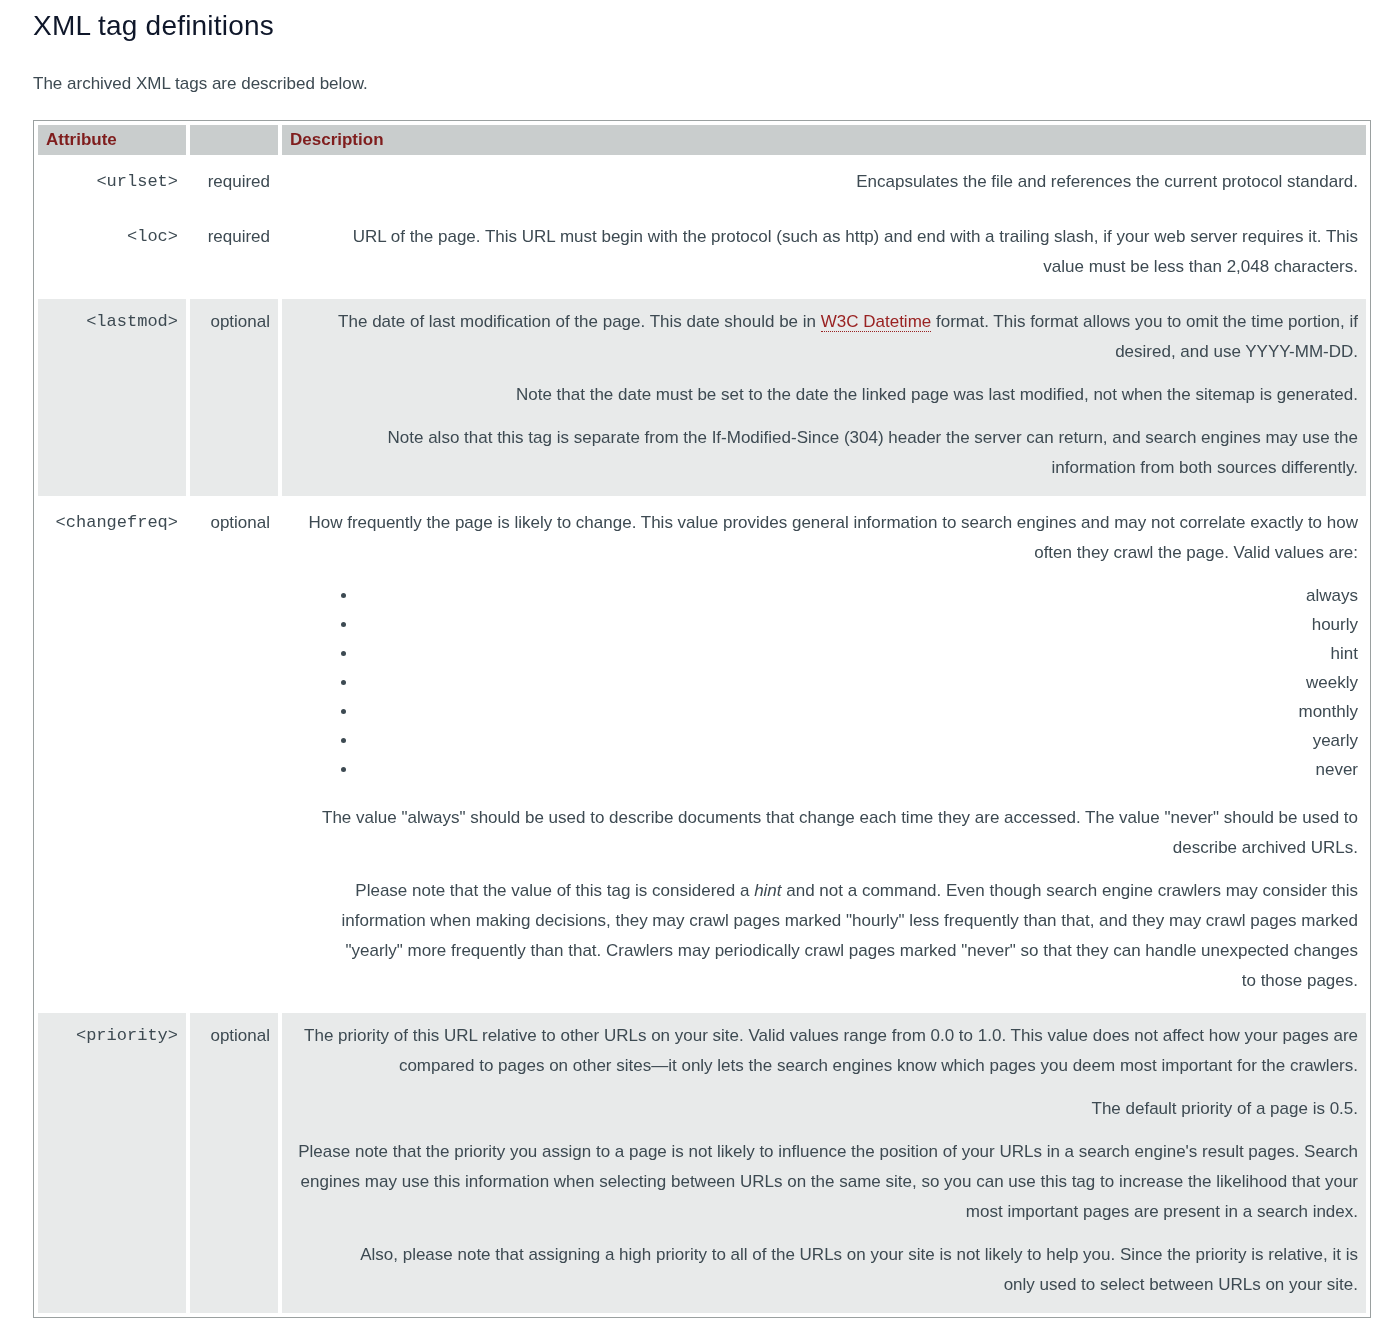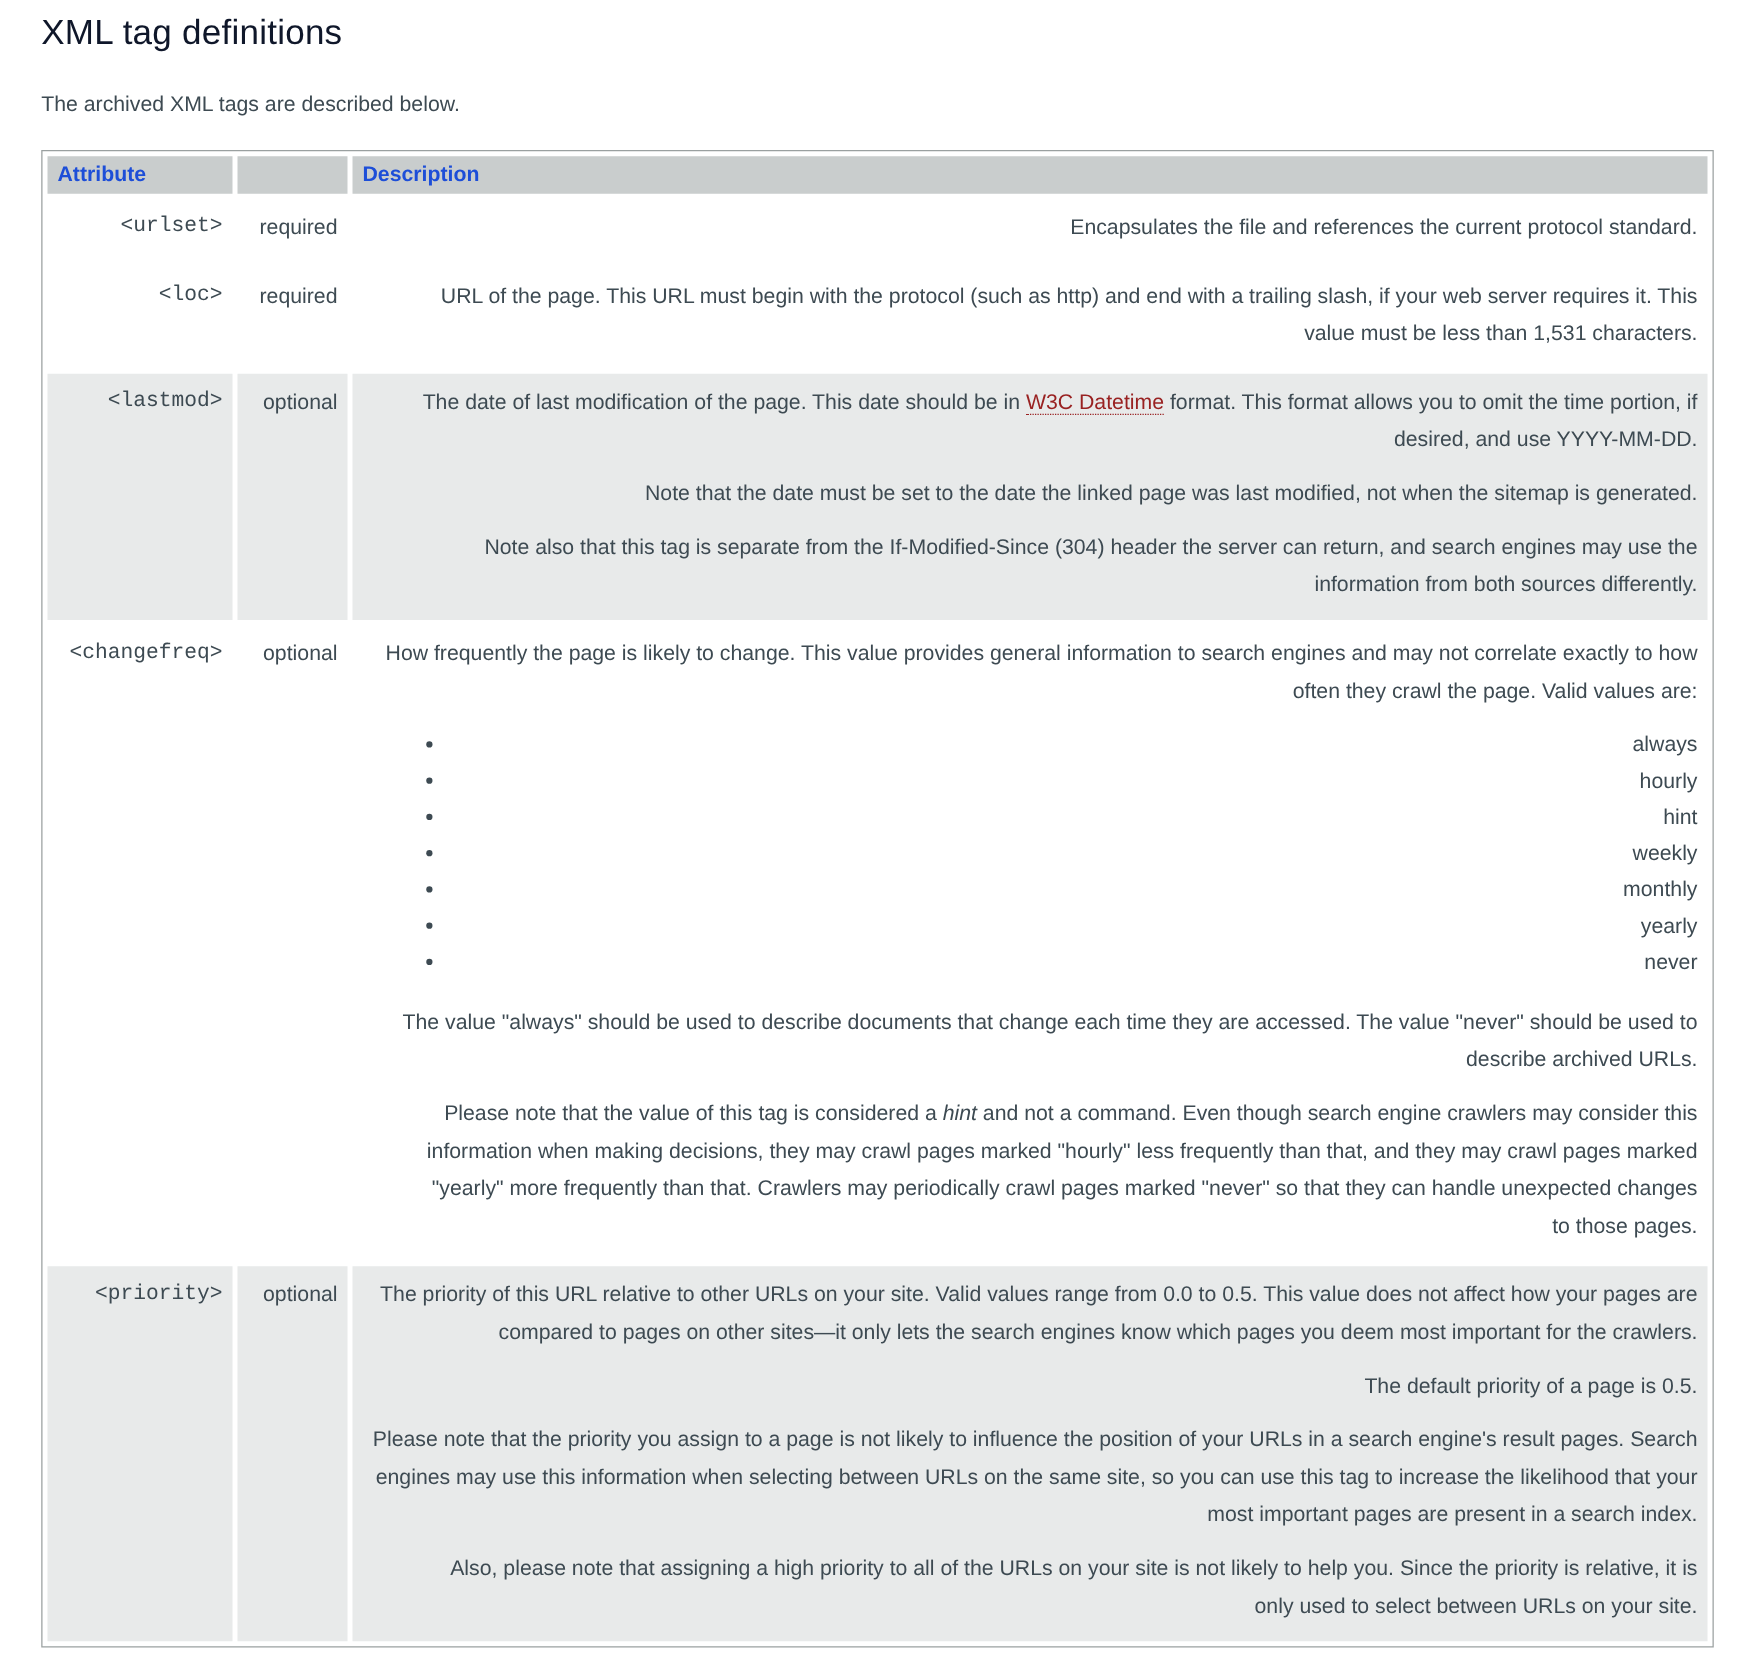--- a/index.html
+++ b/index.html
@@ -31,21 +31,21 @@
     border-spacing: 4px;
     border: 1px solid #9aa0a0;
     background: #ffffff;
   }
   table.tagdefs th {
     background: #c9cdcd;
     text-align: left;
     font-size: 17px;
     font-weight: bold;
     padding: 5px 8px;
-    color: #1d4ed8;
+    color: #7f1d1d;
   }
   table.tagdefs td {
     vertical-align: top;
     font-size: 17px;
     padding: 8px;
     text-align: right;
   }
   tr.alt td { background: #e8eaea; }
   td.attr {
     font-family: "Liberation Mono", "DejaVu Sans Mono", monospace;
@@ -101,21 +101,21 @@
         <td class="attr">&lt;urlset&gt;</td>
         <td class="req">required</td>
         <td class="desc">
           <p>Encapsulates the file and references the current protocol standard.</p>
         </td>
       </tr>
       <tr>
         <td class="attr">&lt;loc&gt;</td>
         <td class="req">required</td>
         <td class="desc">
-          <p>URL of the page. This URL must begin with the protocol (such as http) and end with a trailing slash, if your web server requires it. This value must be less than 1,531 characters.</p>
+          <p>URL of the page. This URL must begin with the protocol (such as http) and end with a trailing slash, if your web server requires it. This value must be less than 2,048 characters.</p>
         </td>
       </tr>
       <tr class="alt">
         <td class="attr">&lt;lastmod&gt;</td>
         <td class="req">optional</td>
         <td class="desc">
           <p>The date of last modification of the page. This date should be in <a class="link">W3C Datetime</a> format. This format allows you to omit the time portion, if desired, and use YYYY-MM-DD.</p>
           <p>Note that the date must be set to the date the linked page was last modified, not when the sitemap is generated.</p>
           <p>Note also that this tag is separate from the If-Modified-Since (304) header the server can return, and search engines may use the information from both sources differently.</p>
         </td>
@@ -135,20 +135,20 @@
             <li>never</li>
           </ul>
           <p>The value "always" should be used to describe documents that change each time they are accessed. The value "never" should be used to describe archived URLs.</p>
           <p>Please note that the value of this tag is considered a <em>hint</em> and not a command. Even though search engine crawlers may consider this information when making decisions, they may crawl pages marked "hourly" less frequently than that, and they may crawl pages marked "yearly" more frequently than that. Crawlers may periodically crawl pages marked "never" so that they can handle unexpected changes to those pages.</p>
         </td>
       </tr>
       <tr class="alt">
         <td class="attr">&lt;priority&gt;</td>
         <td class="req">optional</td>
         <td class="desc">
-          <p>The priority of this URL relative to other URLs on your site. Valid values range from 0.0 to 0.5. This value does not affect how your pages are compared to pages on other sites—it only lets the search engines know which pages you deem most important for the crawlers.</p>
+          <p>The priority of this URL relative to other URLs on your site. Valid values range from 0.0 to 1.0. This value does not affect how your pages are compared to pages on other sites—it only lets the search engines know which pages you deem most important for the crawlers.</p>
           <p>The default priority of a page is 0.5.</p>
           <p>Please note that the priority you assign to a page is not likely to influence the position of your URLs in a search engine's result pages. Search engines may use this information when selecting between URLs on the same site, so you can use this tag to increase the likelihood that your most important pages are present in a search index.</p>
           <p>Also, please note that assigning a high priority to all of the URLs on your site is not likely to help you. Since the priority is relative, it is only used to select between URLs on your site.</p>
         </td>
       </tr>
     </tbody>
 </table>
 
 </body></html>

